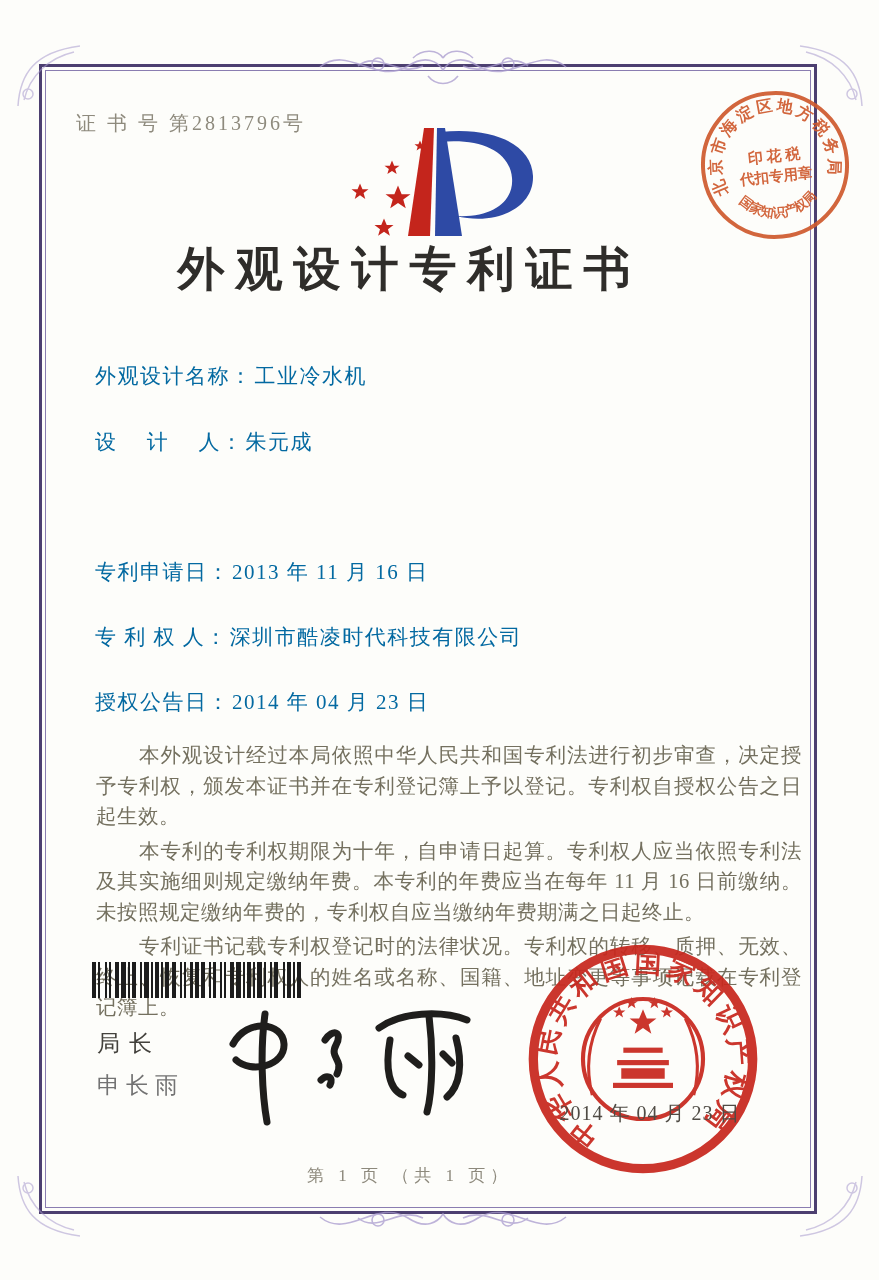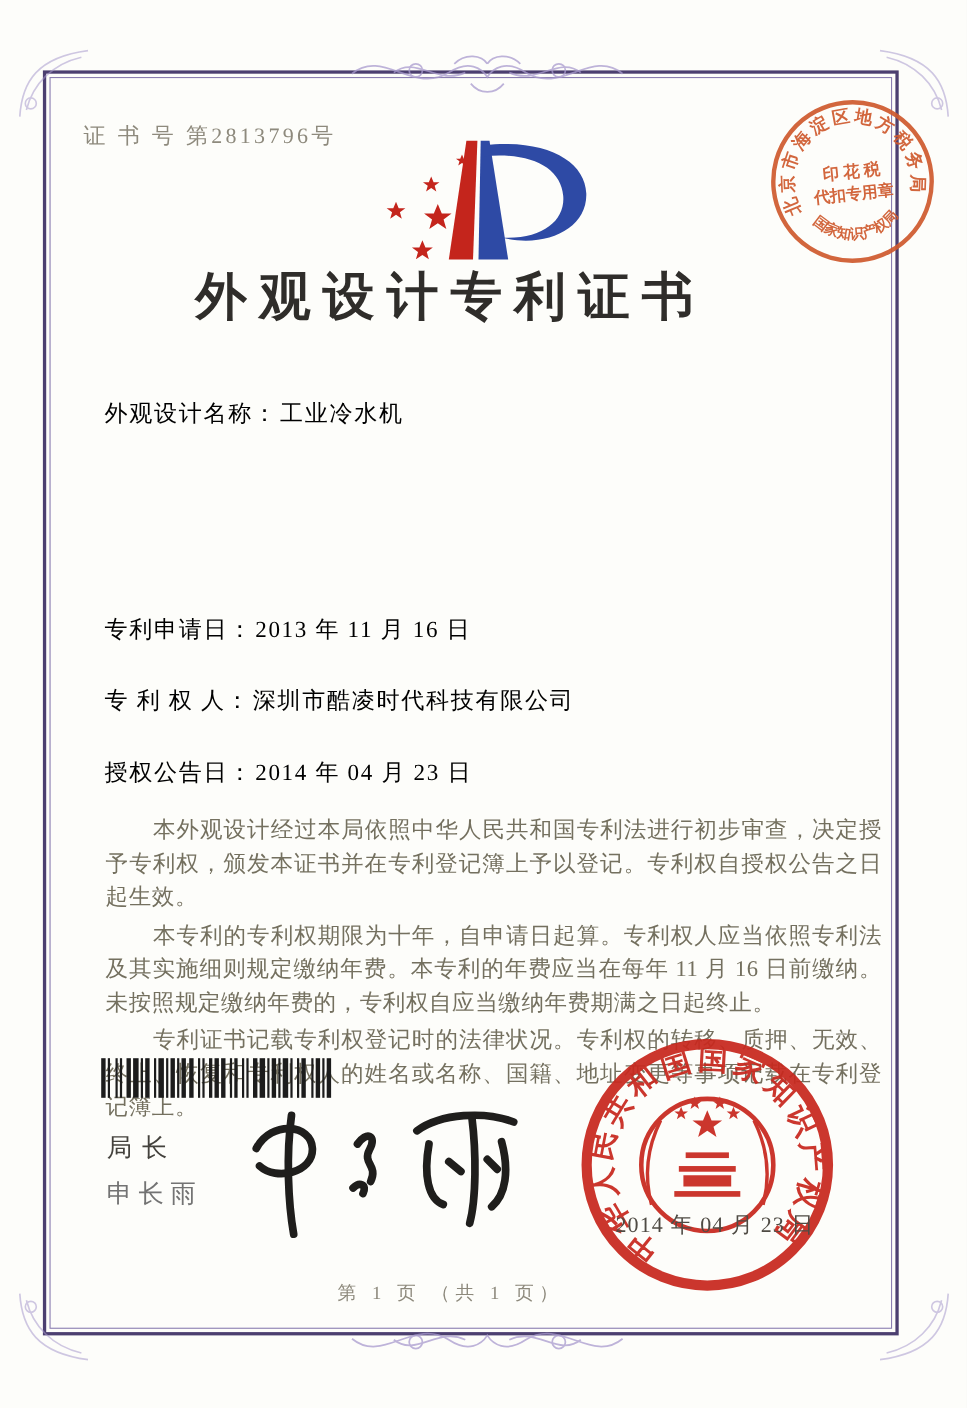--- a/index.html
+++ b/index.html
@@ -11,21 +11,21 @@
   .flourish{position:absolute;opacity:.75;}
   .corner{position:absolute;opacity:.55;}
   
   .cert-no{position:absolute;left:76px;top:110px;font-size:20px;color:#8e8a7d;letter-spacing:3px;}
   
   .logo{position:absolute;left:336px;top:124px;width:216px;height:114px;}
   
   .title{position:absolute;left:0;right:60px;top:238px;text-align:center;font-size:47px;
          font-weight:700;letter-spacing:11px;color:#2f2d2a;}
   
-  .field-row{position:absolute;left:95px;font-size:21px;color:#000000;letter-spacing:1.5px;white-space:nowrap;}
+  .field-row{position:absolute;left:95px;font-size:21px;color:#0369a1;letter-spacing:1.5px;white-space:nowrap;}
   .field-row .lab{margin-right:2px;}
   
   .body-text{position:absolute;left:92px;top:736px;width:714px;font-size:20.5px;line-height:30.5px;
              color:#74705f;letter-spacing:.5px;text-align:justify;}
   .body-text p{margin:4px;text-indent:2.1em;}
   
   .barcode{position:absolute;left:92px;top:962px;width:314px;height:36px;display:flex;align-items:stretch;}
   .barcode .b{background:#1c1c1c;}
   .barcode .s{background:transparent;}
   
@@ -110,20 +110,23 @@
       <use href="#star-a" transform="translate(24,68) scale(0.85)"></use>
       <use href="#star-a" transform="translate(62,74) scale(1.25)"></use>
       <use href="#star-a" transform="translate(48,104) scale(0.95)"></use>
     </g>
   </svg>
 
   <div class="title">外观设计专利证书</div>
 
   <div class="field-row" style="top:362px">
     <span class="lab">外观设计名称：</span><span>工业冷水机</span>
+  </div>
+  <div class="field-row" style="top:428px">
+    <span class="lab">设　 计　 人：</span><span>朱元成</span>
   </div>
   <div class="field-row" style="top:558px">
     <span class="lab">专利申请日：</span><span>2013 年 11 月 16 日</span>
   </div>
   <div class="field-row" style="top:623px">
     <span class="lab">专 利 权 人：</span><span>深圳市酷凌时代科技有限公司</span>
   </div>
   <div class="field-row" style="top:688px">
     <span class="lab">授权公告日：</span><span>2014 年 04 月 23 日</span>
   </div>

